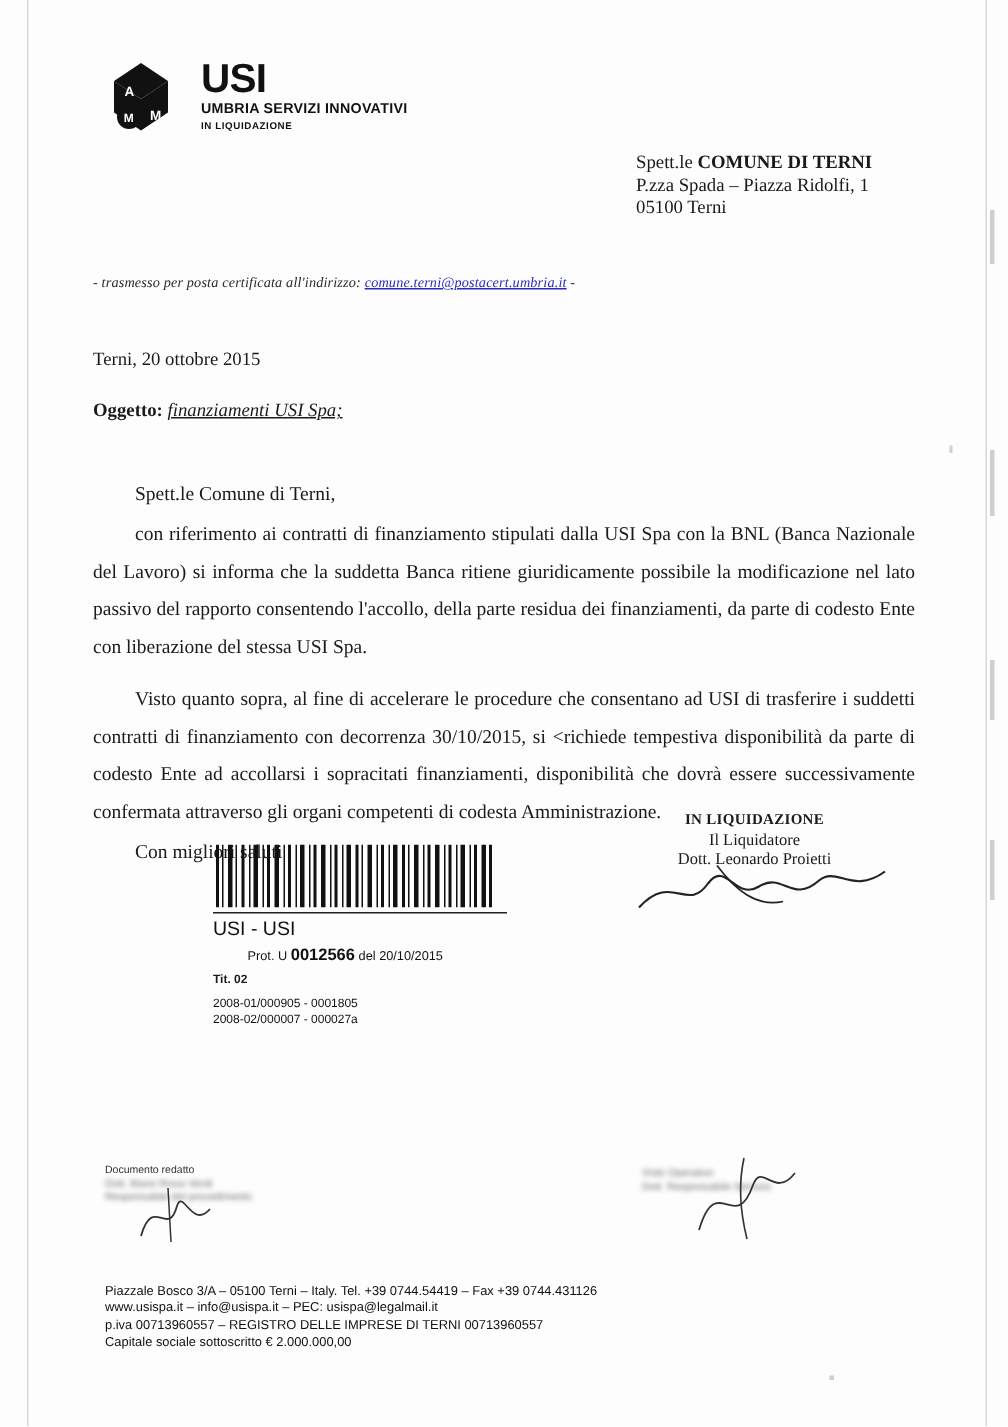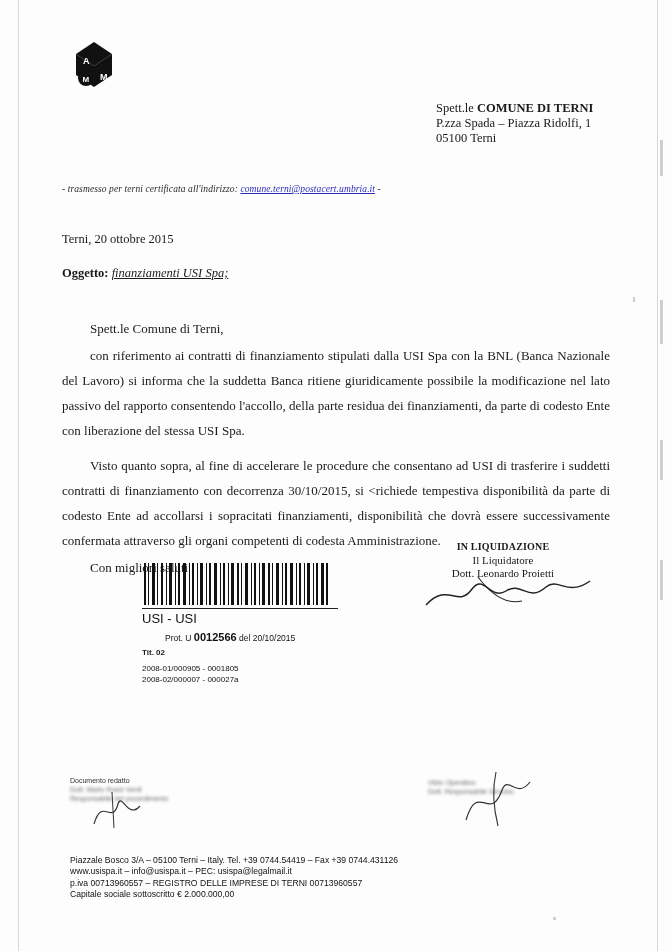--- a/index.html
+++ b/index.html
@@ -80,21 +80,21 @@
     font-size: 6.5px;
     font-weight: bold;
     letter-spacing: 0.4px;
     color: #111;
     margin-top: 3px;
   }
 
   
   .recipient {
     position: absolute;
-    left: 436px;
+    left: 424px;
     top: 101px;
     font-size: 12.5px;
     line-height: 15px;
   }
   .recipient .rcp-strong { font-weight: bold; }
 
   
   .pec-line {
     position: absolute;
     left: 62px;
@@ -291,32 +291,37 @@
         <polygon points="4,14 22,2 40,14 22,26" fill="#111"></polygon>
         <polygon points="4,14 22,26 22,47 4,35" fill="#111"></polygon>
         <polygon points="22,26 40,14 40,35 22,47" fill="#111"></polygon>
         <text x="11" y="24" font-family="Liberation Sans, sans-serif" font-size="9" fill="#fff" font-weight="bold">A</text>
         <text x="9" y="41" font-family="Liberation Sans, sans-serif" font-size="9" fill="#fff" font-weight="bold">M</text>
         <text x="28" y="40" font-family="Liberation Sans, sans-serif" font-size="9" fill="#fff" font-weight="bold">M</text>
         <circle cx="14" cy="38" r="8" fill="#111"></circle>
         <text x="10.5" y="41.5" font-family="Liberation Sans, sans-serif" font-size="8" fill="#fff" font-weight="bold">M</text>
       </svg>
     </span>
+    <div class="logo-text">
+      <div class="logo-usi">USI</div>
+      <div class="logo-sub">UMBRIA SERVIZI INNOVATIVI</div>
+      <div class="logo-sub2">IN LIQUIDAZIONE</div>
+    </div>
   </div>
 
   <div class="recipient">
     <div>
       <span>Spett.le </span><span class="rcp-strong">COMUNE DI TERNI</span>
     </div>
     <div>P.zza Spada – Piazza Ridolfi, 1</div>
     <div>05100 Terni</div>
   </div>
 
   <div class="pec-line">
-    <span>- trasmesso per terni certificata all'indirizzo: </span><span class="pec-addr">comune.terni@postacert.umbria.it</span><span> -</span>
+    <span>- trasmesso per posta certificata all'indirizzo: </span><span class="pec-addr">comune.terni@postacert.umbria.it</span><span> -</span>
   </div>
 
   <div class="date-line">Terni, 20 ottobre 2015</div>
 
   <div class="subject">
     <span class="subj-label">Oggetto:</span>
     <span class="subj-value">finanziamenti USI Spa;</span>
   </div>
 
   <div class="body-text">

